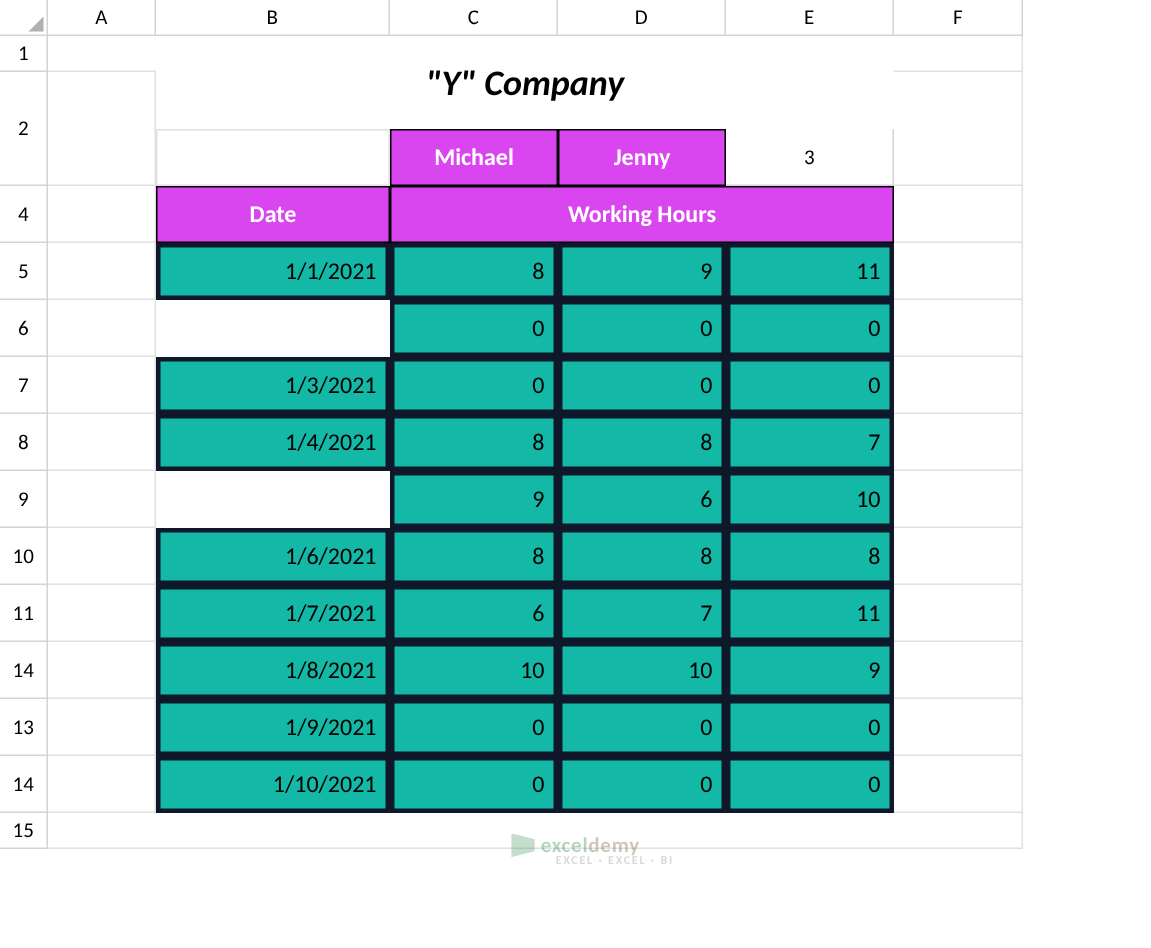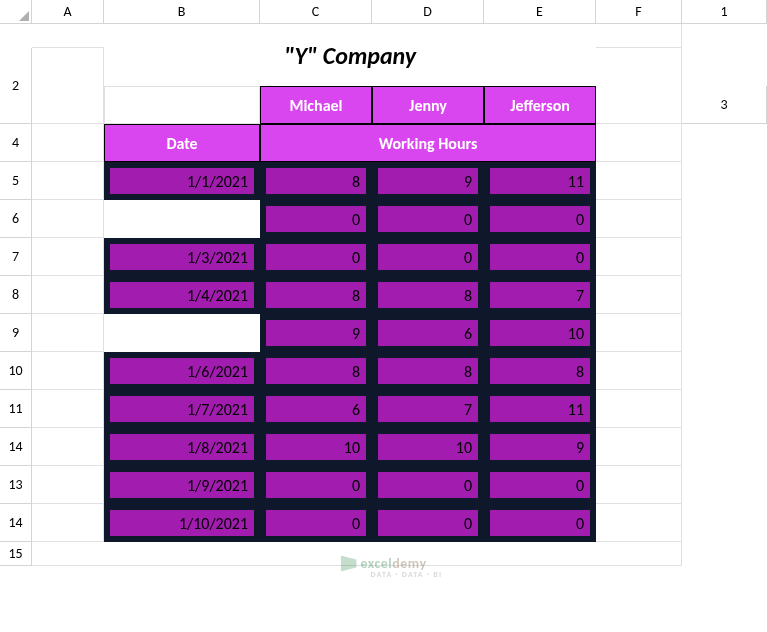--- a/index.html
+++ b/index.html
@@ -95,22 +95,22 @@
     .name-header {
       grid-row: 4;
     }
     .working-header {
       grid-column: 4 / 7;
       grid-row: 5;
       border-left: 1px solid #000000;
       text-align: right;
     }
     .data-cell {
-      border: 6px solid #0f172a;
-      background: #a21caf;
+      border: 3px solid #0f172a;
+      background: #14b8a6;
       display: flex;
       align-items: center;
       justify-content: flex-end;
       padding-right: 6px;
       font-size: 16px;
       color: #000000;
     }
     .watermark {
       position: absolute;
       bottom: 60px;
@@ -159,21 +159,20 @@
   <div class="cell" style="grid-column:2;grid-row:3/5"></div>
 
   <div class="title-cell">"Y" Company</div>
   <div class="cell" style="grid-column:7;grid-row:3/5"></div>
 
   <div class="row-header" style="grid-row:4">3</div>
   <div class="cell" style="grid-column:2;grid-row:4"></div>
   <div class="cell blank-b4"></div>
   <div class="header-blue name-header" style="grid-column:4">Michael</div>
   <div class="header-blue name-header" style="grid-column:5">Jenny</div>
-  <div class="header-blue name-header" style="grid-column:6">Jefferson</div>
   <div class="cell" style="grid-column:7;grid-row:4"></div>
 
   <div class="row-header" style="grid-row:5">4</div>
   <div class="cell" style="grid-column:2;grid-row:5"></div>
   <div class="header-blue date-header">Date</div>
   <div class="header-blue working-header">Working Hours</div>
   <div class="cell" style="grid-column:7;grid-row:5"></div>
 
   <div class="row-header" style="grid-row:6">5</div>
   <div class="cell" style="grid-column:2;grid-row:6"></div>
@@ -254,15 +253,15 @@
   <div class="cell" style="grid-column:7;grid-row:15"></div>
 
   <div class="row-header" style="grid-row:16">15</div>
   <div class="cell" style="grid-column:2/8;grid-row:16"></div>
 </div>
 
 <div class="watermark">
   <span class="wm-icon"></span>
   <span>
     <span class="wm-excel">excel</span><span class="wm-demy">demy</span>
-    <span class="wm-sub">DATA · DATA · BI</span>
+    <span class="wm-sub">EXCEL · EXCEL · BI</span>
   </span>
 </div>
 
 </body></html>

